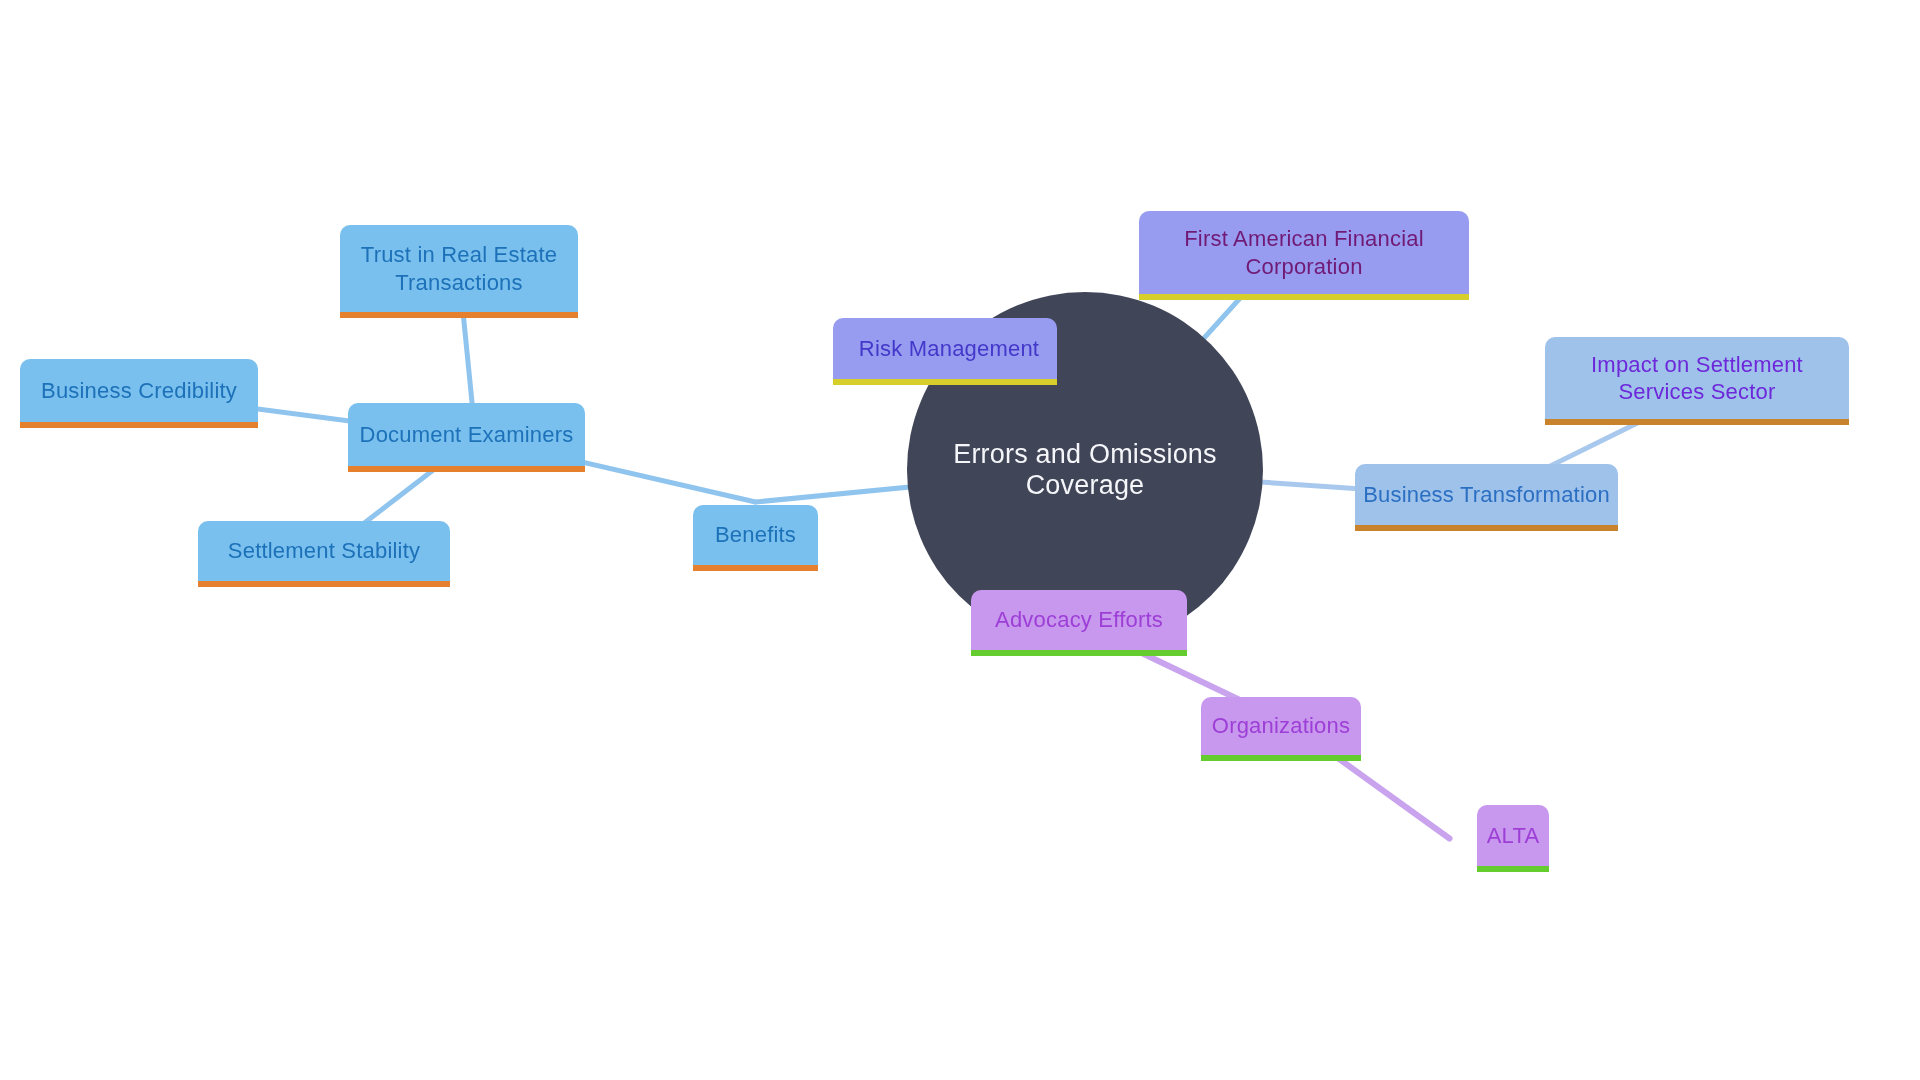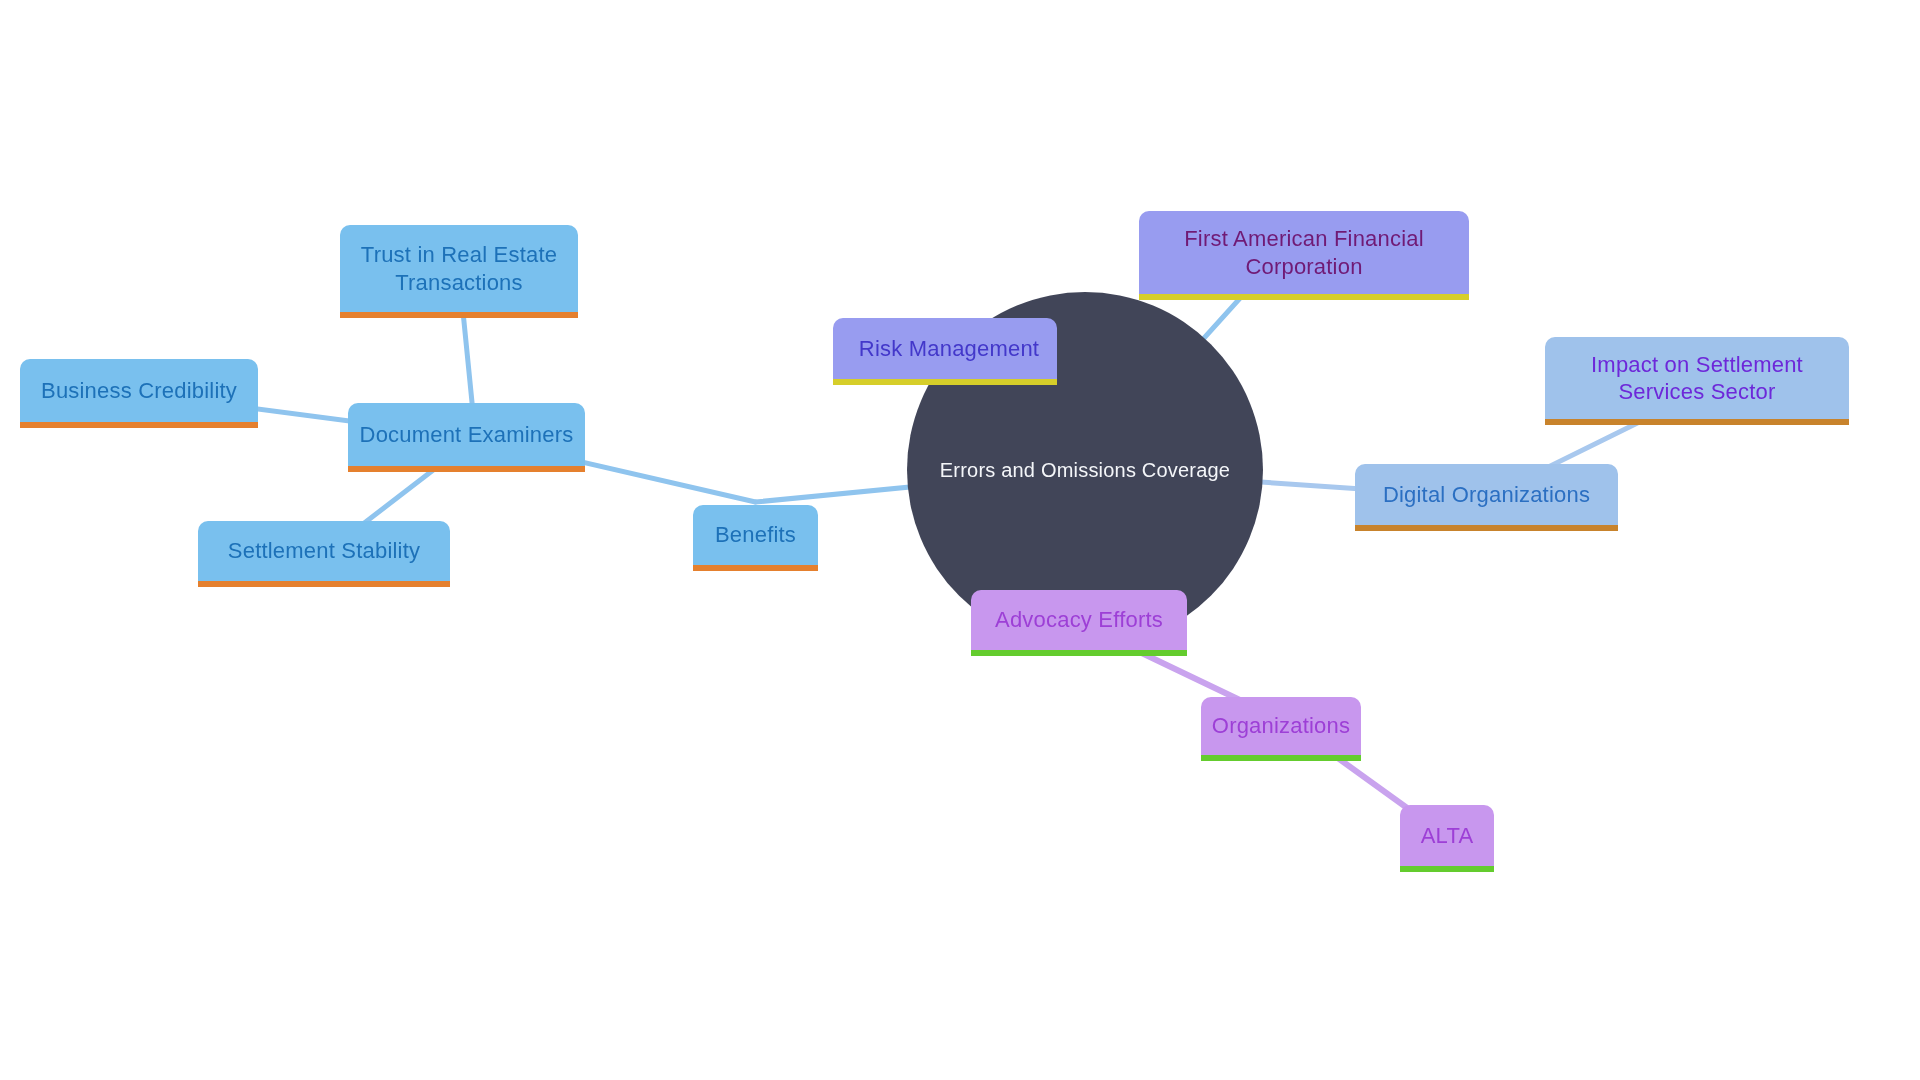--- a/index.html
+++ b/index.html
@@ -22,21 +22,21 @@
     z-index: 1;
   }
   .central-node {
     position: absolute;
     z-index: 2;
     border-radius: 50%;
     display: flex;
     align-items: center;
     justify-content: center;
     text-align: center;
-    font-size: 20px;
+    font-size: 27px;
     font-weight: 500;
     letter-spacing: 0.2px;
   }
   .mm-node {
     position: absolute;
     z-index: 3;
     box-sizing: border-box;
     display: flex;
     align-items: center;
     justify-content: center;
@@ -92,25 +92,25 @@
       <div class="mm-node" style="left: 833px; top: 318px; width: 224px; height: 67px; background: rgb(152, 156, 240); color: rgb(67, 56, 202); border-bottom: 6px solid rgb(214, 206, 42); padding-left: 16px;">
         <span>Risk Management</span>
       </div>
       <div class="mm-node" style="left: 1139px; top: 211px; width: 330px; height: 89px; background: rgb(152, 156, 240); color: #701a75; border-bottom: 6px solid rgb(214, 206, 42);">
         <span>First American Financial Corporation</span>
       </div>
       <div class="mm-node" style="left: 1545px; top: 337px; width: 304px; height: 88px; background: rgb(159, 194, 235); color: #6d28d9; border-bottom: 6px solid rgb(200, 131, 44);">
         <span>Impact on Settlement Services Sector</span>
       </div>
       <div class="mm-node" style="left: 1355px; top: 464px; width: 263px; height: 67px; background: rgb(159, 194, 235); color: rgb(43, 111, 194); border-bottom: 6px solid rgb(200, 131, 44);">
-        <span>Digital Organizations</span>
+        <span>Business Transformation</span>
       </div>
       <div class="mm-node" style="left: 971px; top: 590px; width: 216px; height: 66px; background: rgb(200, 151, 238); color: rgb(157, 63, 214); border-bottom: 6px solid rgb(100, 204, 46); padding-left: 8px;">
         <span>Advocacy Efforts</span>
       </div>
       <div class="mm-node" style="left: 1201px; top: 651px; width: 160px; height: 64px; background: rgb(200, 151, 238); color: rgb(157, 63, 214); border-bottom: 6px solid rgb(100, 204, 46); margin-top: 46px;">
         <span>Organizations</span>
       </div>
-      <div class="mm-node" style="left: 1400px; top: 805px; width: 94px; height: 67px; background: rgb(200, 151, 238); color: rgb(157, 63, 214); border-bottom: 6px solid rgb(100, 204, 46);">
+      <div class="mm-node" style="left: 1477px; top: 805px; width: 72px; height: 67px; background: rgb(200, 151, 238); color: rgb(157, 63, 214); border-bottom: 6px solid rgb(100, 204, 46);">
         <span>ALTA</span>
       </div>
     </div>
 </div>
 
 </body></html>

